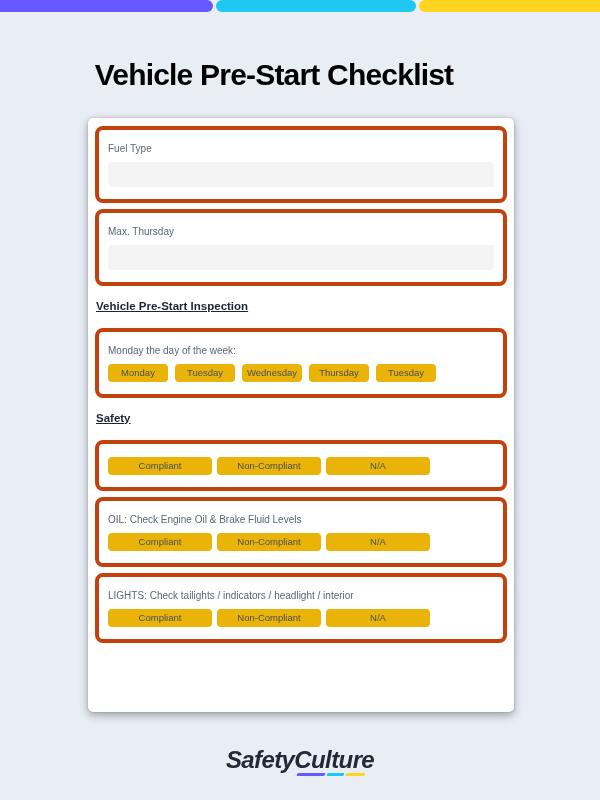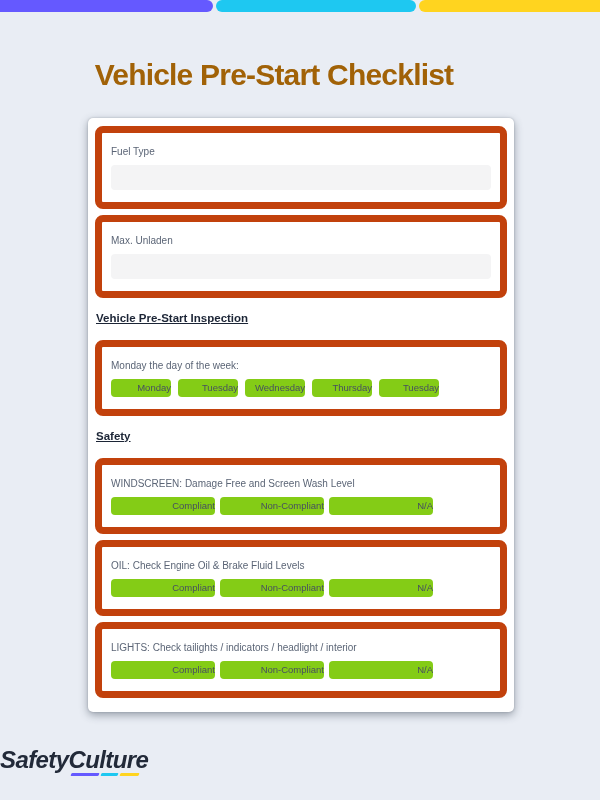--- a/index.html
+++ b/index.html
@@ -15,34 +15,34 @@
   .accent-bar { position:absolute; top:0; left:0; width:600px; height:12px; }
   .seg { position:absolute; top:0; height:12px; }
   .seg-purple { left:0; width:213px; background:#6559ff; border-radius:0 7px 7px 0; }
   .seg-cyan   { left:216px; width:200px; background:#1ec8f1; border-radius:7px; }
   .seg-yellow { left:419px; width:181px; background:#ffd41f; border-radius:7px 0 0 7px; }
 
   
   .page-title {
     position:absolute; top:58px; left:0; width:516px;
     text-align:center; font-size:30px; font-weight:800;
-    color:#a16207; letter-spacing:-0.8px;padding-left:32px;
+    color:#000000; letter-spacing:-0.8px;padding-left:32px;
   }
 
   
   .main-card {
     position:absolute; left:88px; top:118px; width:426px; height:594px;
     background:#ffffff; border-radius:5px;
     box-shadow:0 3px 8px rgba(52,62,78,0.45), 0 0 2px rgba(52,62,78,0.28);
     padding:8px 7px 6px 7px;
   }
 
   .q-card {
     background:#ffffff;
-    border:7px solid #c2410c;
+    border:4px solid #c2410c;
     border-radius:8px;
     padding:13px 9px 12px 9px;
     margin-bottom:6px;
   }
   .q-label {
     font-size:10px; color:#5b6576; line-height:12px;
     margin-bottom:7px;
   }
   .text-input {
     display:block; width:100%; height:25px;
@@ -50,33 +50,33 @@
     font-size:11px; color:#333; padding:0 8px; outline:none;
   }
 
   .section-header {
     font-size:11.5px; font-weight:700; color:#1c2536;
     margin:14px 0 15px 1px; line-height:13px;text-decoration:underline;
   }
 
   .btn-row { display:flex; }
   .opt-btn {
-    height:18px; background:#84cc16; border:none; border-radius:4px;
+    height:18px; background:#eab308; border:none; border-radius:4px;
     font-family:"Liberation Sans", sans-serif;
-    font-size:9.5px; color:#47505f; line-height:18px; text-align:right;
+    font-size:9.5px; color:#47505f; line-height:18px; text-align:center;
     cursor:pointer; white-space:nowrap; overflow:hidden;
   }
   .day-btn { width:60px; margin-right:7px; }
   .comp-btn { width:104px; margin-right:5px; }
   .btn-row .opt-btn:last-child { margin-right:0; }
 
   
   .footer-brand {
     position:absolute; top:746px; left:0; width:600px;
-    text-align:left;
+    text-align:center;
   }
   .brand-text {
     display:inline-block; position:relative;
     font-size:24px; font-weight:800; font-style:italic;
     color:#222a39; letter-spacing:-0.6px;
   }
   .brand-underline {
     position:absolute; top:27px; left:50%; margin-left:-3px;
     width:68px; height:3px; display:flex;
     transform:skewX(-22deg);
@@ -98,41 +98,40 @@
 
 <div class="main-card">
 
   <div class="q-card">
     <div class="q-label">Fuel Type</div>
     <input class="text-input" type="text" value="" style="">
   </div>
 
 
   <div class="q-card">
-    <div class="q-label">Max. Unladen</div>
+    <div class="q-label">Max. Thursday</div>
     <input class="text-input" type="text" value="" style="">
   </div>
 
   <div class="section-header">Vehicle Pre-Start Inspection</div>
 
   <div class="q-card">
     <div class="q-label">Monday the day of the week:</div>
     <div class="btn-row">
       <button class="opt-btn day-btn">Monday</button>
       <button class="opt-btn day-btn">Tuesday</button>
       <button class="opt-btn day-btn">Wednesday</button>
       <button class="opt-btn day-btn">Thursday</button>
       <button class="opt-btn day-btn">Tuesday</button>
     </div>
   </div>
 
   <div class="section-header">Safety</div>
 
   <div class="q-card">
-    <div class="q-label">WINDSCREEN: Damage Free and Screen Wash Level</div>
     <div class="btn-row">
       <button class="opt-btn comp-btn">Compliant</button>
       <button class="opt-btn comp-btn">Non-Compliant</button>
       <button class="opt-btn comp-btn">N/A</button>
     </div>
   </div>
 
   <div class="q-card">
     <div class="q-label">OIL: Check Engine Oil &amp; Brake Fluid Levels</div>
     <div class="btn-row">

